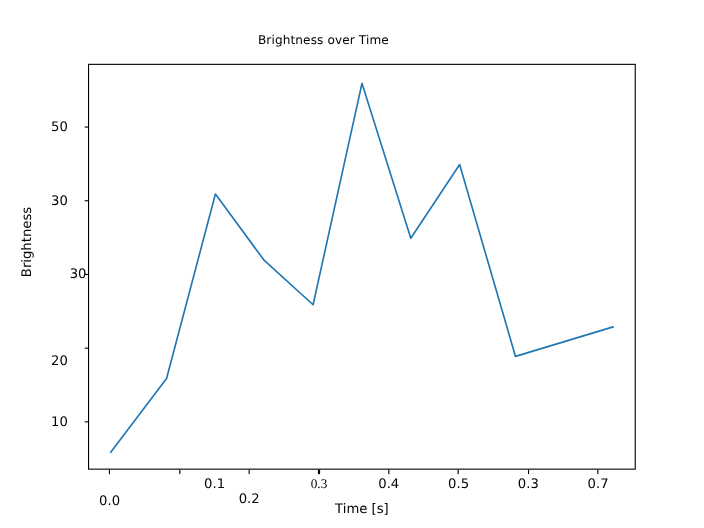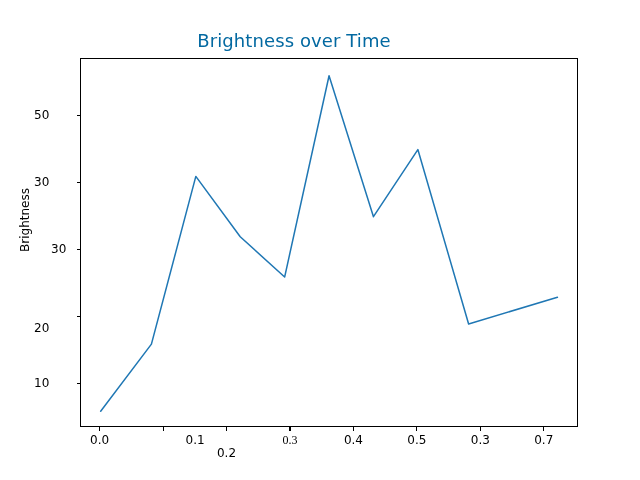--- a/index.html
+++ b/index.html
@@ -18,22 +18,22 @@
     width: 640px;
     height: 480px;
     background: #ffffff;
   }
   #chart-title {
     position: absolute;
     left: 0;
     top: 30px;
     width: 588px;
     text-align: center;
-    font-size: 18px;
-    color: #0369a1;
+    font-size: 11px;
+    color: #000000;
     letter-spacing: 0.1px;
   }
   #plot-area {
     position: absolute;
     left: 80px;
     top: 58px;
     width: 498px;
     height: 369px;
     box-sizing: border-box;
     border: 1.1px solid #000000;
@@ -52,21 +52,21 @@
     font-size: 12px;
     color: #000000;
     white-space: nowrap;
   }
   .xtick-label {
     transform: translateX(-50%);
     text-align: center;
   }
   .ytick-label {
     transform: translateY(-50%);
-    text-align: left;
+    text-align: center;
   }
   .tick-mark {
     position: absolute;
     background: #000000;
   }
   .xtick-mark {
     width: 1.1px;
     height: 3.5px;
   }
   .ytick-mark {
@@ -118,33 +118,34 @@
       <div class="tick-mark xtick-mark" style="left: 543.243px; top: 427px;"></div>
     </div>
   <div id="ytick-marks">
       <div class="tick-mark ytick-mark" style="left: 76.5px; top: 382.891px;"></div>
       <div class="tick-mark ytick-mark" style="left: 76.5px; top: 315.8px;"></div>
       <div class="tick-mark ytick-mark" style="left: 76.5px; top: 248.709px;"></div>
       <div class="tick-mark ytick-mark" style="left: 76.5px; top: 181.618px;"></div>
       <div class="tick-mark ytick-mark" style="left: 76.5px; top: 114.527px;"></div>
     </div>
   <div id="xtick-labels">
-      <div class="tick-label xtick-label" style="left: 99.6662px; top: 433px;">0.0</div>
+      <div class="tick-label xtick-label" style="left: 99.6662px; top: 448px;">0.0</div>
       <div class="tick-label xtick-label" style="left: 163.106px; top: 433px; margin-left: 32px;">0.1</div>
       <div class="tick-label xtick-label" style="left: 226.545px; top: 446px;">0.2</div>
       <div class="tick-label xtick-label" style="left: 289.985px; top: 433px; font-family: Liberation Serif, serif;">0.3</div>
       <div class="tick-label xtick-label" style="left: 353.424px; top: 433px;">0.4</div>
       <div class="tick-label xtick-label" style="left: 416.864px; top: 433px;">0.5</div>
       <div class="tick-label xtick-label" style="left: 480.303px; top: 433px;">0.3</div>
       <div class="tick-label xtick-label" style="left: 543.743px; top: 433px;">0.7</div>
     </div>
   <div id="ytick-labels">
       <div class="tick-label ytick-label" style="left: 34px; width: 40px; top: 383.391px;">10</div>
       <div class="tick-label ytick-label" style="left: 34px; width: 40px; top: 328px;">20</div>
       <div class="tick-label ytick-label" style="left: 51px; width: 40px; top: 249.209px;">30</div>
       <div class="tick-label ytick-label" style="left: 34px; width: 40px; top: 182.118px;">30</div>
       <div class="tick-label ytick-label" style="left: 34px; width: 40px; top: 115.027px;">50</div>
     </div>
 
+  <div id="xlabel">Time [s]</div>
 
   <div id="ylabel">Brightness</div>
 
 </div>
 
 </body></html>

